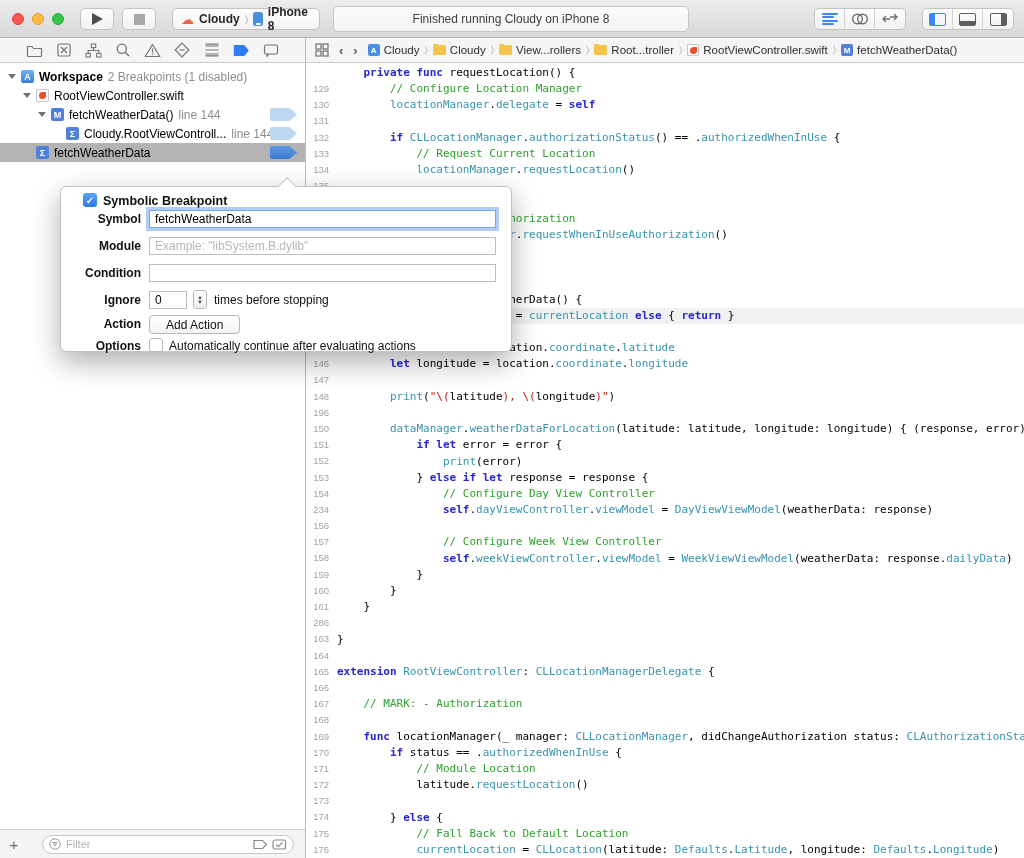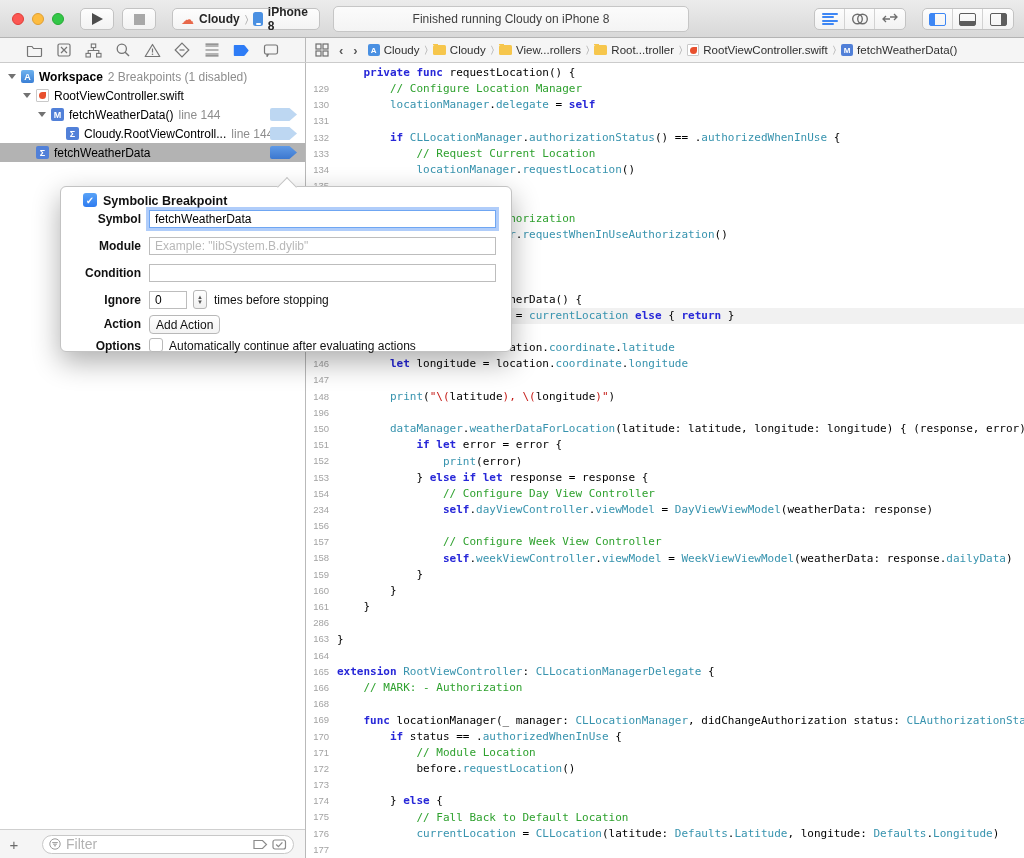--- a/index.html
+++ b/index.html
@@ -77,21 +77,21 @@
   .bp-tag { position:absolute; right:8px; width:27px; height:13px;
     clip-path:polygon(0 0,72% 0,100% 50%,72% 100%,0 100%); border-radius:2px; }
   .bp-tag.on  { background:linear-gradient(#5f9ae6,#3c78cf); }
   .bp-tag.off { background:#bdd7f2; }
 
   .filterbar { position:absolute; left:0; bottom:0; width:305px; height:29px; background:#f5f5f5; border-top:1px solid #cfcfcf;
     display:flex; align-items:center; }
   .plus-btn { width:28px; text-align:center; font-size:15px; color:#6a6a6a; }
   .filter-field { position:relative; margin-left:14px; width:252px; height:19px; background:#fff; border:1px solid #c8c8c8;
     border-radius:10px; display:flex; align-items:center; padding:0 6px; gap:5px; }
-  .filter-field input { border:none; outline:none; flex:1; font-size:14px; font-family:"Liberation Sans",sans-serif; color:#333; background:transparent; min-width:0; }
+  .filter-field input { border:none; outline:none; flex:1; font-size:11px; font-family:"Liberation Sans",sans-serif; color:#333; background:transparent; min-width:0; }
   .filter-field input::placeholder { color:#b2b2b2; }
   .ff-icons { display:flex; gap:4px; }
 
   
   .editor { position:absolute; left:307px; top:63px; right:0; bottom:0; background:#fff; overflow:hidden; }
   .code { padding-top:2px; }
   .code-line { display:flex; height:16.2px; line-height:16.2px; font-family:"DejaVu Sans Mono", monospace; font-size:11px; white-space:pre; }
   .code-line.hl { background:#f1f1f1; }
   .ln { width:30px; flex:0 0 auto; text-align:right; padding-right:8px; color:#a3a3a3; font-size:9.5px; font-family:"Liberation Sans",sans-serif; line-height:16.2px;margin-top:16px; }
   .tk-p { color:#000; }
@@ -114,21 +114,21 @@
   .pop-label { position:absolute; width:80px; text-align:right; font-size:12px; font-weight:600; color:#111; }
   .pop-field { position:absolute; left:88px; width:347px; height:18px; border:1px solid #bdbdbd; background:#fff;
     font-size:12px; font-family:"Liberation Sans",sans-serif; color:#000; padding:0 5px; outline:none; }
   .pop-field.focused { border:1px solid #6fa6f2; box-shadow:0 0 0 3px rgba(98,156,245,.5); }
   .pop-field::placeholder { color:#b8b8b8; }
   .ignore-field { width:38px; }
   .stepper { position:absolute; left:132px; width:14px; height:19px; border:1px solid #b6b6b6; border-radius:3px;
     background:linear-gradient(#fff,#f0f0f0); display:flex; flex-direction:column; align-items:center; justify-content:center; }
   .stepper span { font-size:6px; line-height:5px; color:#555; }
   .pop-text { position:absolute; font-size:12px; color:#111; }
-  .add-action { position:absolute; left:88px; height:19px; padding:0 6px; font-size:12px; color:#111;
+  .add-action { position:absolute; left:88px; height:19px; padding:0 16px; font-size:12px; color:#111;
     background:linear-gradient(#fff,#f3f3f3); border:1px solid #b8b8b8; border-radius:4px; font-family:"Liberation Sans",sans-serif; }
   svg { display:block; }
 </style>
 </head>
 <body>
 
 <div class="window">
 
   <div class="toolbar">
     <div class="traffic t-red"></div>
@@ -381,26 +381,27 @@
         <div class="code-line"><span class="ln">157</span><span></span></div>
         <div class="code-line"><span class="ln">158</span><span><span class="tk-p">                </span><span class="tk-c">// Configure Week View Controller</span></span></div>
         <div class="code-line"><span class="ln">159</span><span><span class="tk-p">                </span><span class="tk-k">self</span><span class="tk-p">.</span><span class="tk-t">weekViewController</span><span class="tk-p">.</span><span class="tk-t">viewModel</span><span class="tk-p"> = </span><span class="tk-t">WeekViewViewModel</span><span class="tk-p">(weatherData: response.</span><span class="tk-t">dailyData</span><span class="tk-p">)</span></span></div>
         <div class="code-line"><span class="ln">160</span><span><span class="tk-p">            }</span></span></div>
         <div class="code-line"><span class="ln">161</span><span><span class="tk-p">        }</span></span></div>
         <div class="code-line"><span class="ln">286</span><span><span class="tk-p">    }</span></span></div>
         <div class="code-line"><span class="ln">163</span><span></span></div>
         <div class="code-line"><span class="ln">164</span><span><span class="tk-p">}</span></span></div>
         <div class="code-line"><span class="ln">165</span><span></span></div>
         <div class="code-line"><span class="ln">166</span><span><span class="tk-k">extension</span><span class="tk-p"> </span><span class="tk-t">RootViewController</span><span class="tk-p">: </span><span class="tk-t">CLLocationManagerDelegate</span><span class="tk-p"> {</span></span></div>
+        <div class="code-line"><span class="ln">167</span><span></span></div>
         <div class="code-line"><span class="ln">168</span><span><span class="tk-p">    </span><span class="tk-c">// MARK: - Authorization</span></span></div>
         <div class="code-line"><span class="ln">169</span><span></span></div>
         <div class="code-line"><span class="ln">170</span><span><span class="tk-p">    </span><span class="tk-k">func</span><span class="tk-p"> locationManager(_ manager: </span><span class="tk-t">CLLocationManager</span><span class="tk-p">, didChangeAuthorization status: </span><span class="tk-t">CLAuthorizationStatus</span></span></div>
         <div class="code-line"><span class="ln">171</span><span><span class="tk-p">        </span><span class="tk-k">if</span><span class="tk-p"> status == .</span><span class="tk-t">authorizedWhenInUse</span><span class="tk-p"> {</span></span></div>
         <div class="code-line"><span class="ln">172</span><span><span class="tk-p">            </span><span class="tk-c">// Module Location</span></span></div>
-        <div class="code-line"><span class="ln">173</span><span><span class="tk-p">            before.</span><span class="tk-t">requestLocation</span><span class="tk-p">()</span></span></div>
+        <div class="code-line"><span class="ln">173</span><span><span class="tk-p">            latitude.</span><span class="tk-t">requestLocation</span><span class="tk-p">()</span></span></div>
         <div class="code-line"><span class="ln">174</span><span></span></div>
         <div class="code-line"><span class="ln">175</span><span><span class="tk-p">        } </span><span class="tk-k">else</span><span class="tk-p"> {</span></span></div>
         <div class="code-line"><span class="ln">176</span><span><span class="tk-p">            </span><span class="tk-c">// Fall Back to Default Location</span></span></div>
         <div class="code-line"><span class="ln">177</span><span><span class="tk-p">            </span><span class="tk-t">currentLocation</span><span class="tk-p"> = </span><span class="tk-t">CLLocation</span><span class="tk-p">(latitude: </span><span class="tk-t">Defaults</span><span class="tk-p">.</span><span class="tk-t">Latitude</span><span class="tk-p">, longitude: </span><span class="tk-t">Defaults</span><span class="tk-p">.</span><span class="tk-t">Longitude</span><span class="tk-p">)</span></span></div>
       </div>
   </div>
 
   <div class="popover">
     <div class="pop-arrow"></div>
     <div class="checkbox checked cb-title">✓</div>

